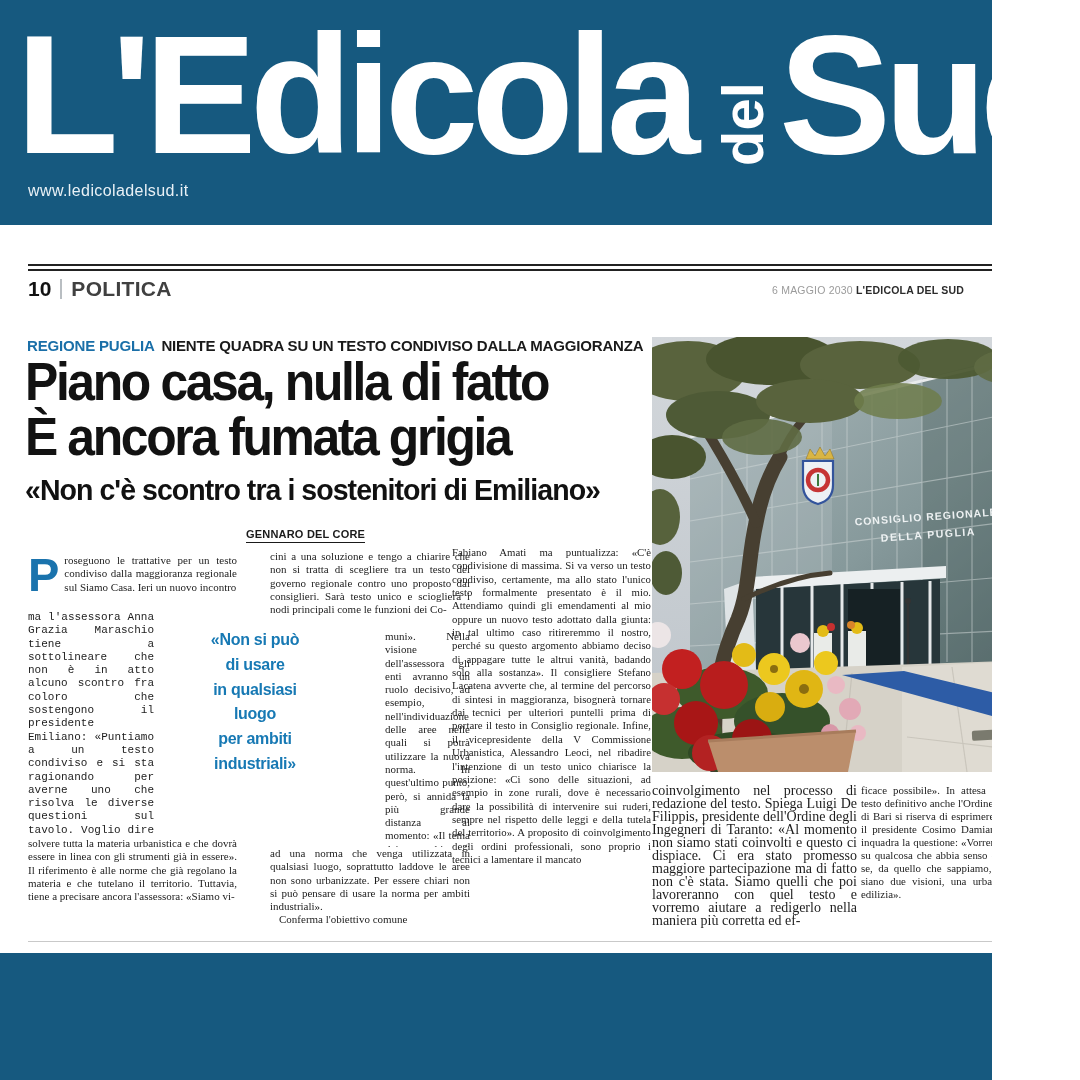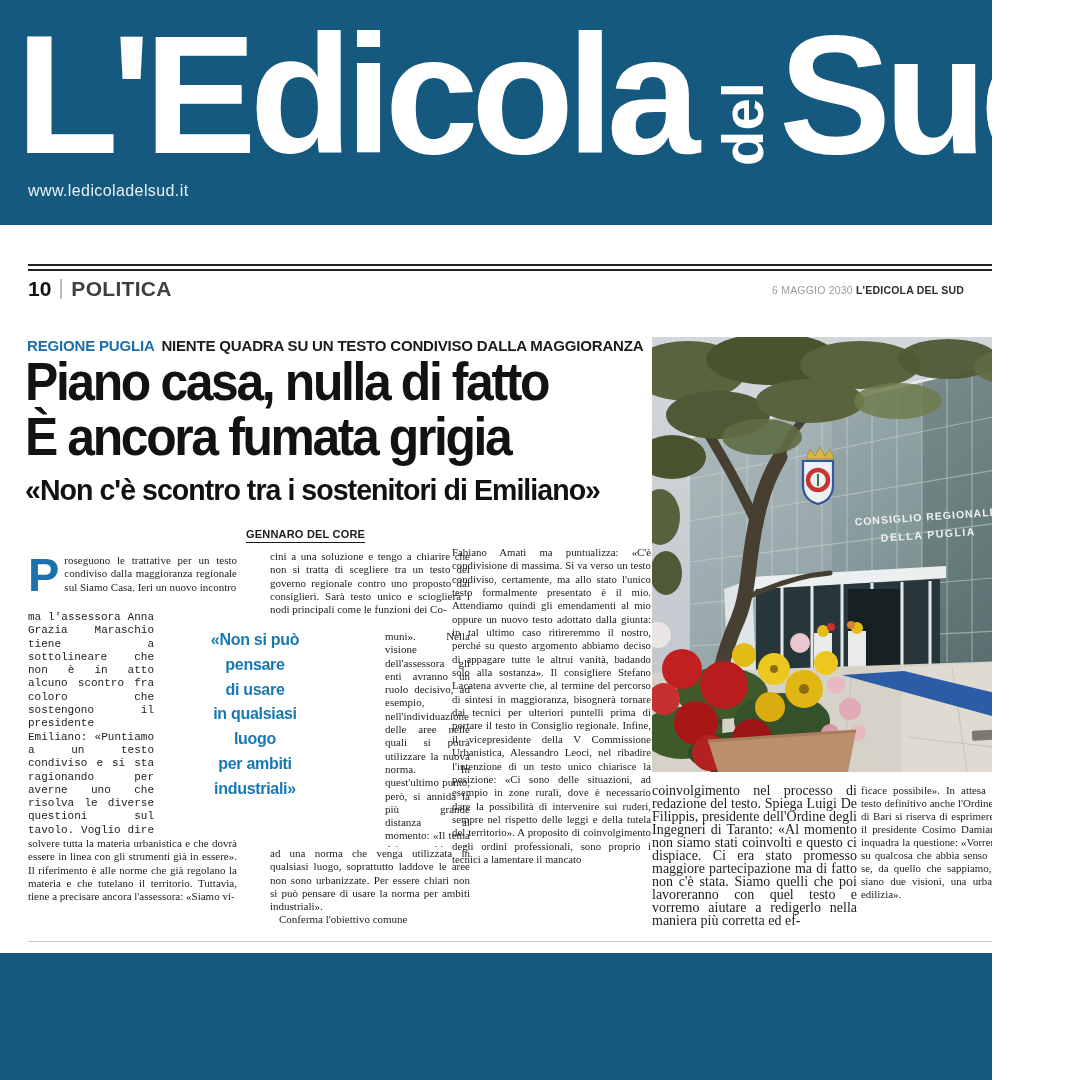--- a/index.html
+++ b/index.html
@@ -112,21 +112,20 @@
   <div class="col col1 bodytext">
     <div class="c1s1">
       <span class="dropcap">P</span><span>roseguono le trattative per un testo condiviso dalla maggioranza regionale sul Siamo Casa. Ieri un nuovo incontro</span>
     </div>
     <div class="c1s2">ma l'assessora Anna Grazia Maraschio tiene a sottolineare che non è in atto alcuno scontro fra coloro che sostengono il presidente Emiliano: «Puntiamo a un testo condiviso e si sta ragionando per averne uno che risolva le diverse questioni sul tavolo. Voglio dire con chiarezza, tuttavia, che non potrà ri-</div>
     <div>solvere tutta la materia urbanistica e che dovrà essere in linea con gli strumenti già in essere». Il riferimento è alle norme che già regolano la materia e che tutelano il territorio. Tuttavia, tiene a precisare ancora l'assessora: «Siamo vi-</div>
   </div>
 
   <div class="pullquote">
     <div>«Non si può</div>
-    <div>pensare</div>
     <div>di usare</div>
     <div>in qualsiasi</div>
     <div>luogo</div>
     <div>per ambiti</div>
     <div>industriali»</div>
   </div>
 
   <div class="col col2 bodytext">
     <div class="c2s1">cini a una soluzione e tengo a chiarire che non si tratta di scegliere tra un testo del governo regionale contro uno proposto dai consiglieri. Sarà testo unico e scioglierà i nodi principali come le funzioni dei Co-</div>
     <div class="c2s2">muni». Nella visione dell'assessora gli enti avranno un ruolo decisivo, ad esempio, nell'individuazione delle aree nelle quali si potrà utilizzare la nuova norma. In quest'ultimo punto, però, si annida la più grande distanza al momento: «Il tema dei cambi di destinazione d'uso non è secondario. Non si può pensare</div>

